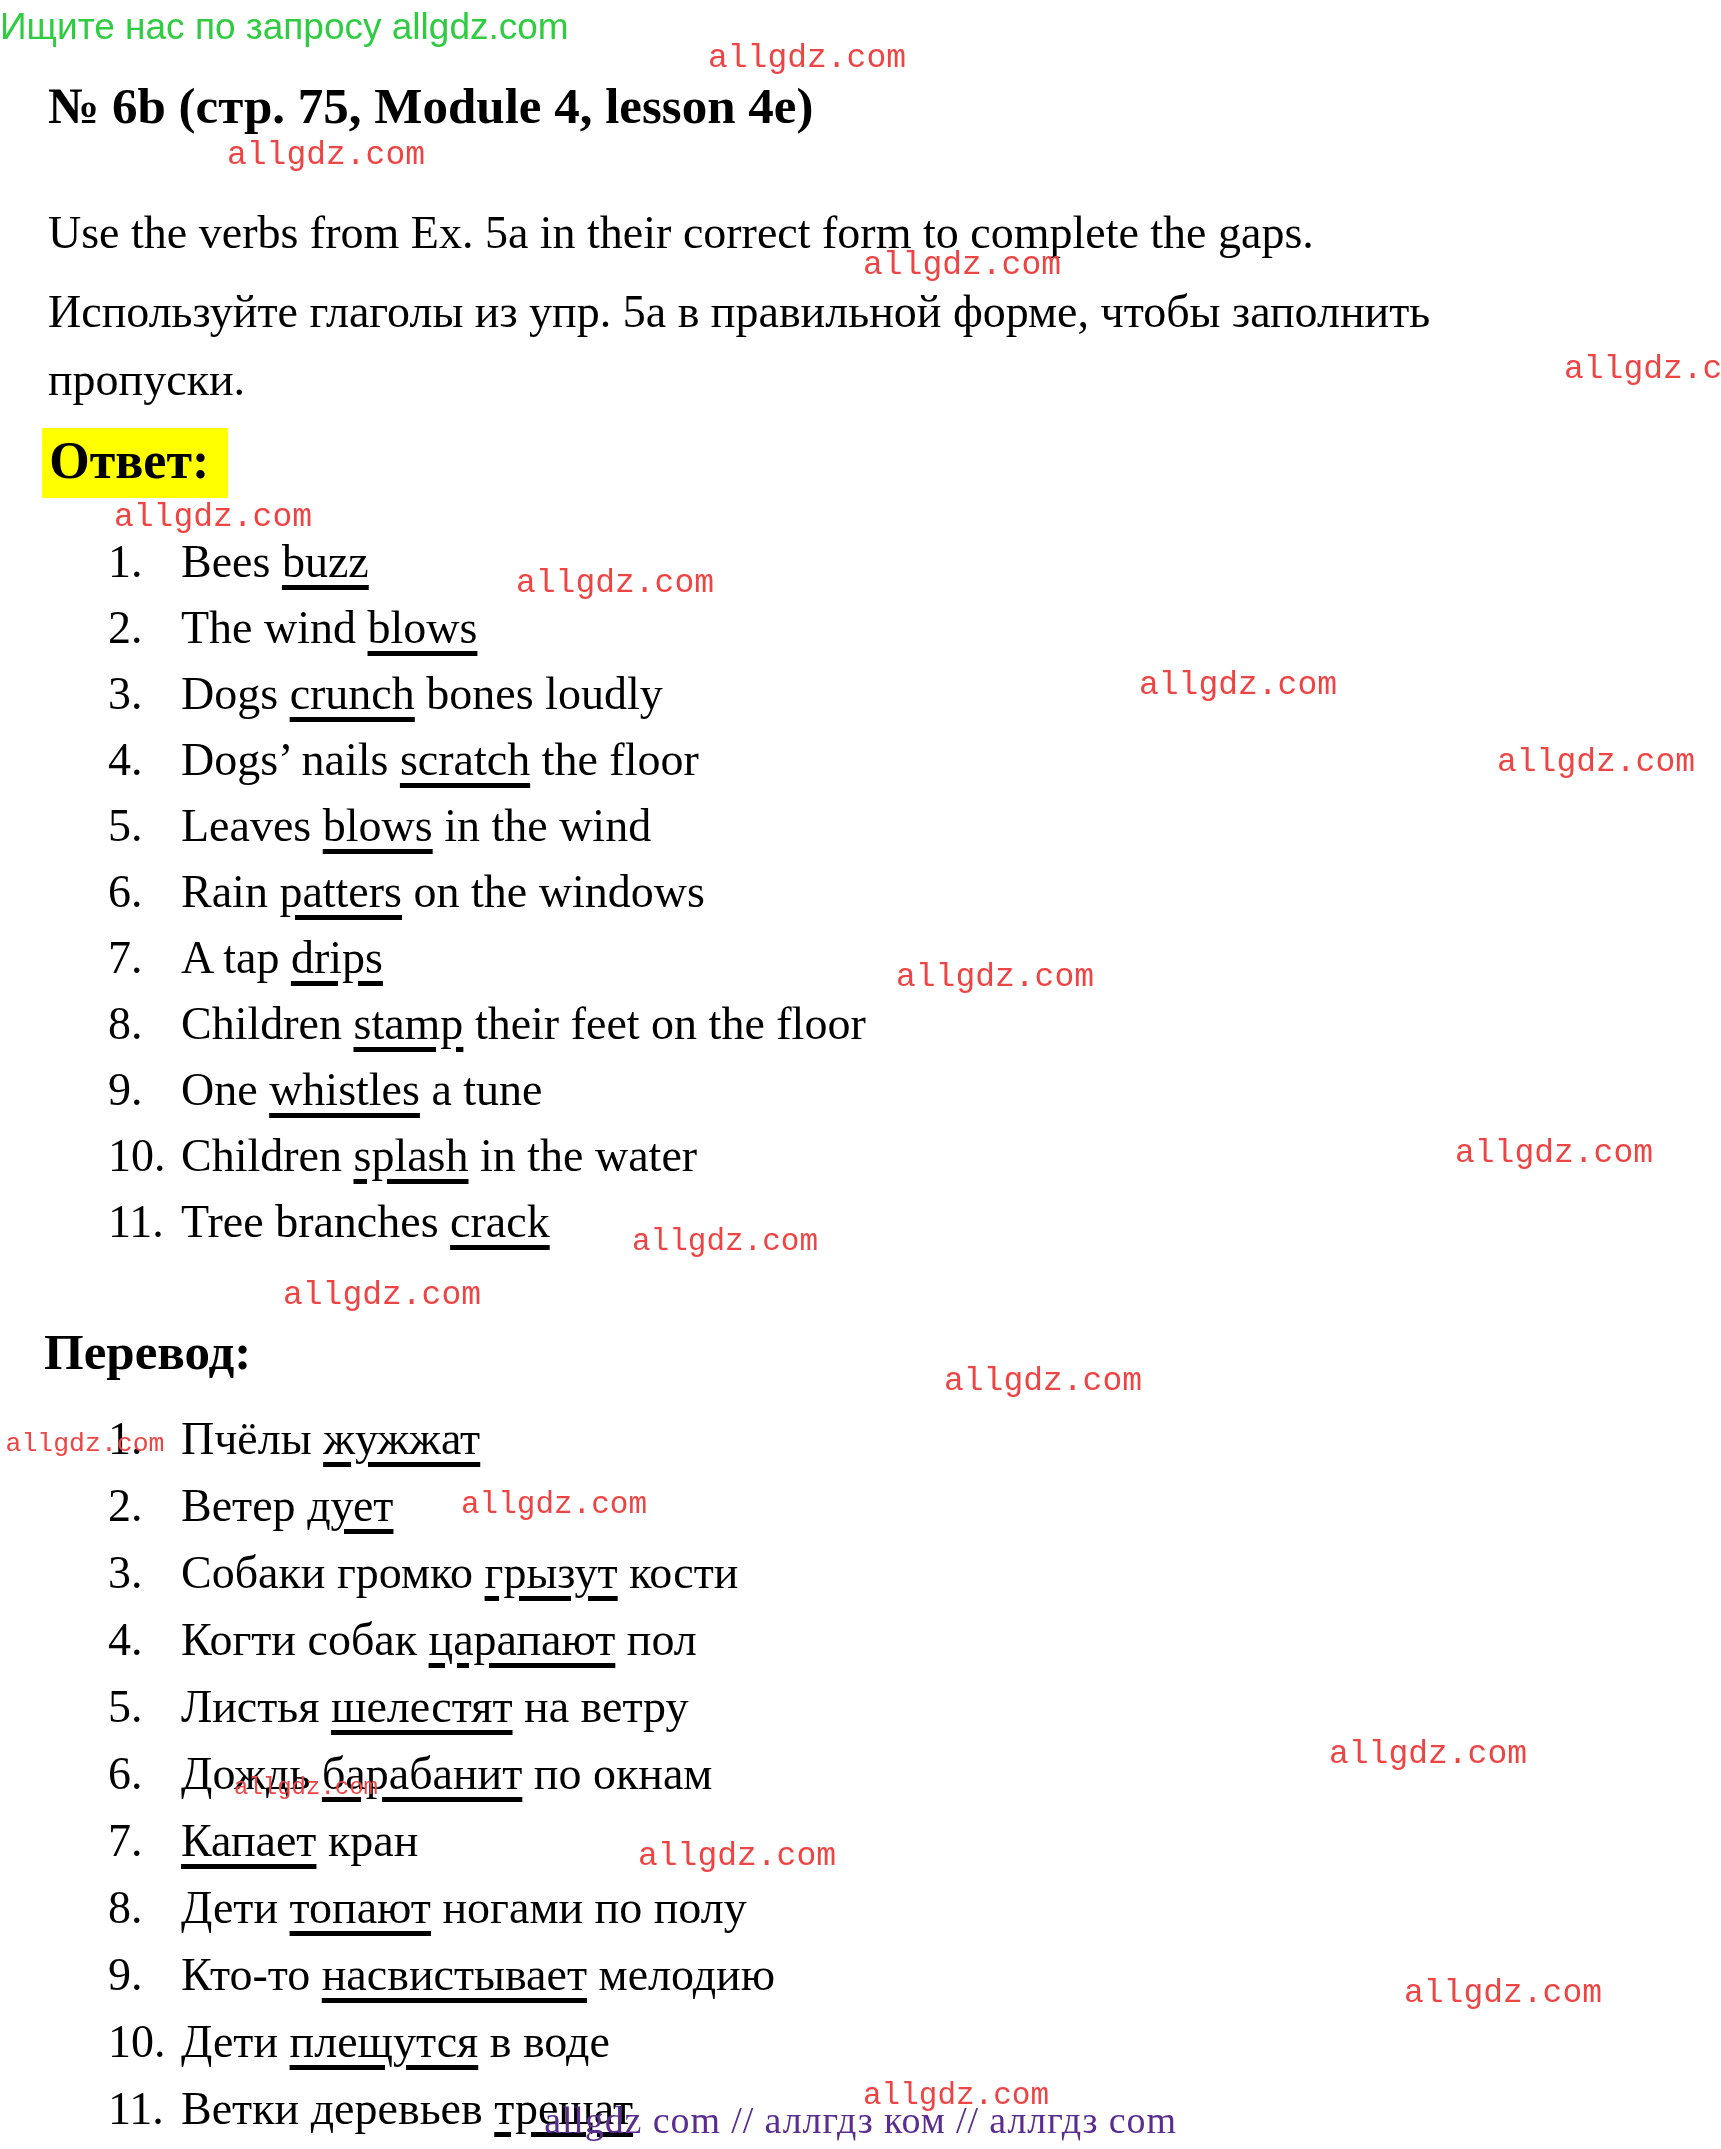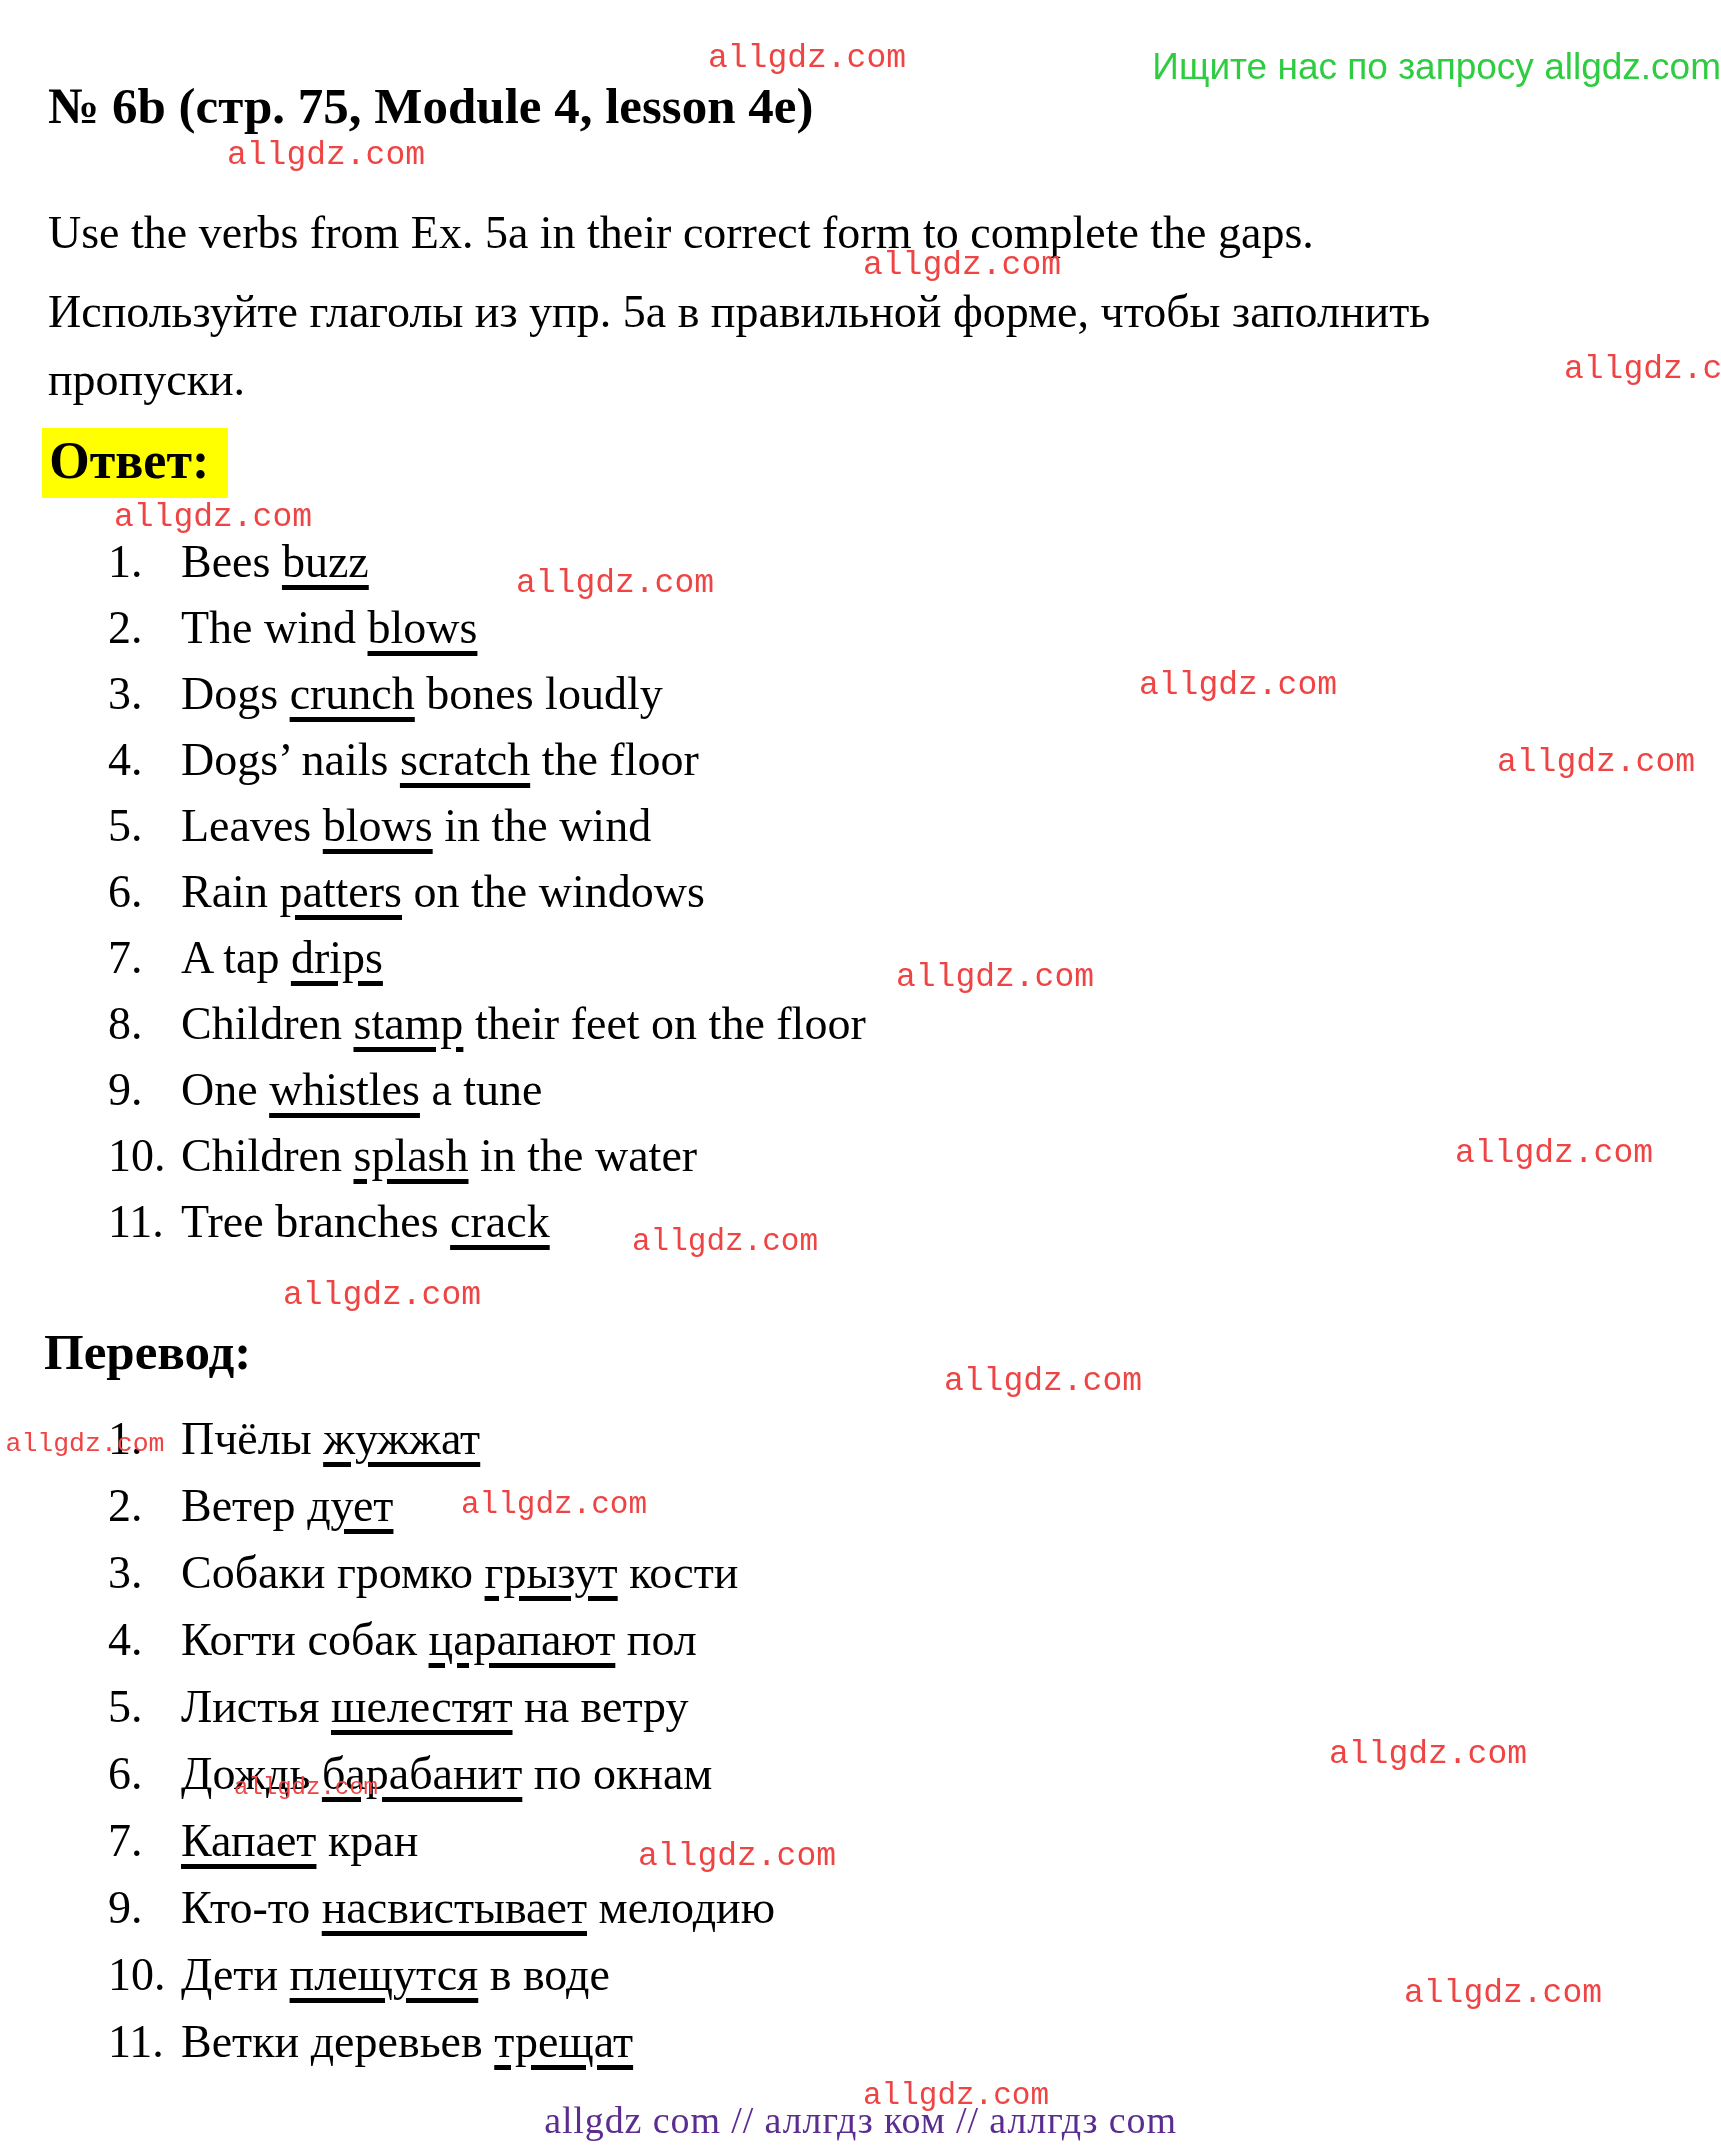--- a/index.html
+++ b/index.html
@@ -8,25 +8,24 @@
     width: 1721px;
     height: 2149px;
     background: #ffffff;
     overflow: hidden;
     font-family: "Liberation Serif", serif;
     color: #000000;
   }
   .notice {
     position: absolute;
     top: 5.5px; left: 0; width: 100%;
-    text-align: right;
+    text-align: left;
     font-family: "Liberation Sans", sans-serif;
     font-size: 37px;
     letter-spacing: 0px;
-    margin-top: 40px;
   }
   .title {
     position: absolute;
     left: 48px; top: 77px;
     font-size: 51px;
     font-weight: bold;
     margin: 0;
     white-space: nowrap;
   }
   .task {
@@ -123,20 +122,21 @@
   <div class="translation-heading">Перевод:</div>
 
   <ol class="list list-ru" id="list-ru">
       <li><span class="num">1.</span><span>Пчёлы <u class="verb">жужжат</u></span></li>
       <li><span class="num">2.</span><span>Ветер <u class="verb">дует</u></span></li>
       <li><span class="num">3.</span><span>Собаки громко <u class="verb">грызут</u> кости</span></li>
       <li><span class="num">4.</span><span>Когти собак <u class="verb">царапают</u> пол</span></li>
       <li><span class="num">5.</span><span>Листья <u class="verb">шелестят</u> на ветру</span></li>
       <li><span class="num">6.</span><span>Дождь <u class="verb">барабанит</u> по окнам</span></li>
       <li><span class="num">7.</span><span><u class="verb">Капает</u> кран</span></li>
+      <li><span class="num">8.</span><span>Дети <u class="verb">топают</u> ногами по полу</span></li>
       <li><span class="num">9.</span><span>Кто-то <u class="verb">насвистывает</u> мелодию</span></li>
       <li><span class="num">10.</span><span>Дети <u class="verb">плещутся</u> в воде</span></li>
       <li><span class="num">11.</span><span>Ветки деревьев <u class="verb">трещат</u></span></li>
     </ol>
 
   <div class="footer" style="color: rgb(91, 45, 145);">allgdz com  //  аллгдз ком  //  аллгдз com</div>
 
   <div id="watermarks">
       <div class="wm" style="left: 708px; top: 42px; font-size: 33px;">allgdz.com</div>
       <div class="wm" style="left: 227px; top: 139px; font-size: 33px;">allgdz.com</div>

